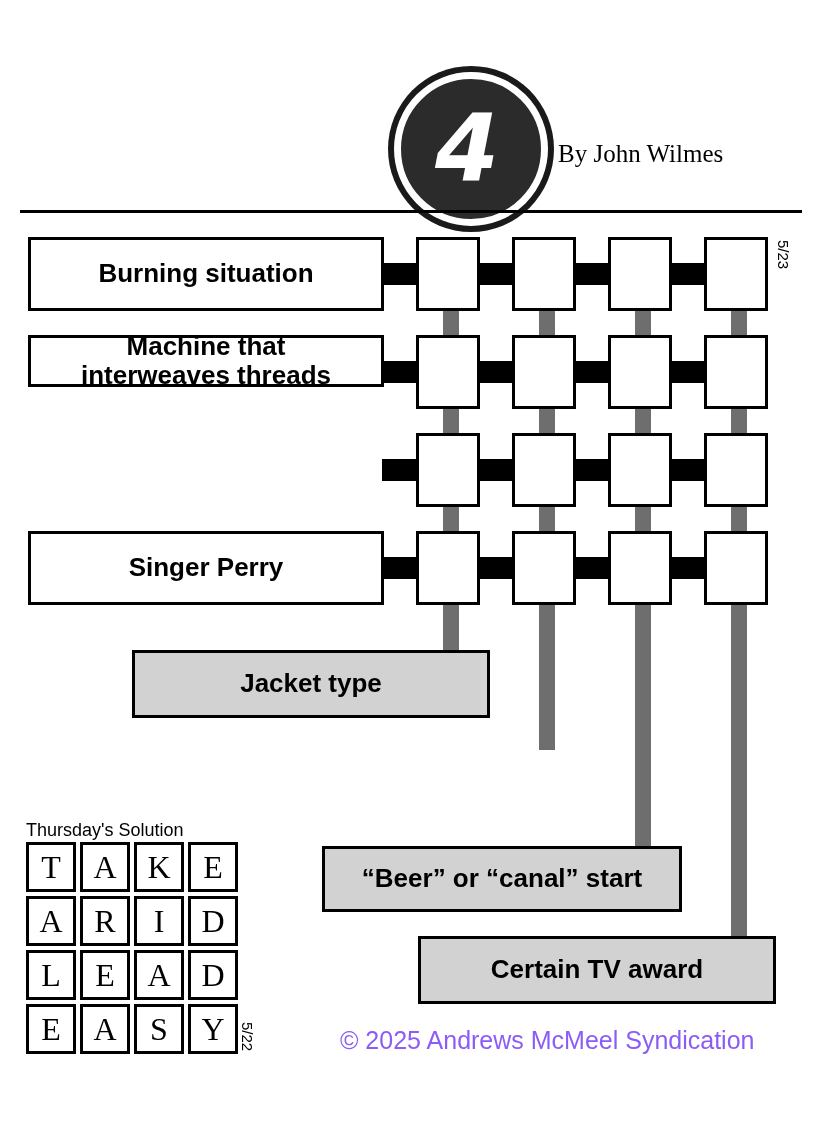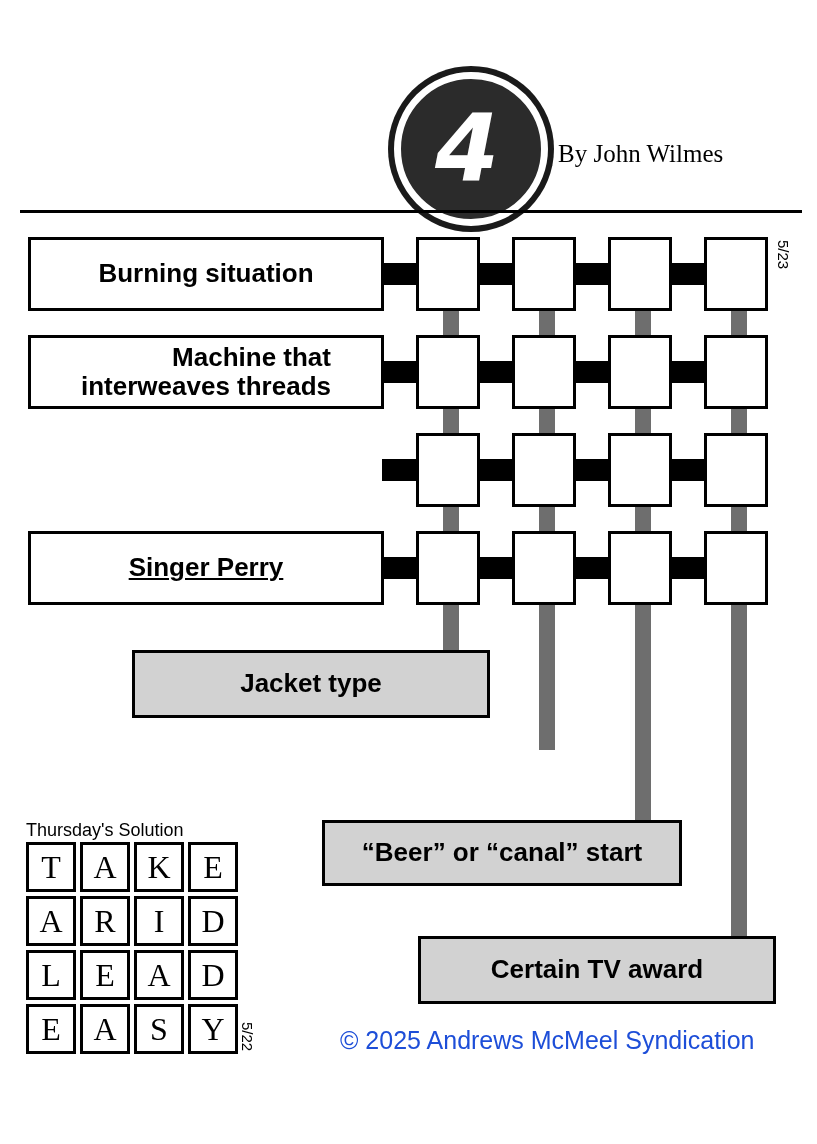--- a/index.html
+++ b/index.html
@@ -179,21 +179,21 @@
     font-size: 32px;
     color: #000000;
     background: #ffffff;
   }
 
   .copyright {
     position: absolute;
     left: 340px;
     top: 1026px;
     font-size: 25px;
-    color: #1d4ed8;
+    color: #8b5cf6;
   }
 </style>
 </head>
 <body>
 
 <div class="header">
   <div class="logo-wrap">
     <div class="logo-circle">
       <div class="logo-four">4</div>
     </div>
@@ -246,36 +246,36 @@
 
   <div class="cell" style="left:416px; top:531px; width:64px; height:74px;"></div>
   <div class="cell" style="left:512px; top:531px; width:64px; height:74px;"></div>
   <div class="cell" style="left:608px; top:531px; width:64px; height:74px;"></div>
   <div class="cell" style="left:704px; top:531px; width:64px; height:74px;"></div>
 
   <div class="clue-box" style="left:28px; top:237px; width:356px; height:74px;">
     <span>Burning situation</span>
   </div>
 
-  <div class="clue-box" style="left:28px; top:335px; width:356px; height:74px;text-align:right;">
+  <div class="clue-box" style="left:28px; top:335px; width:356px; height:52px;">
     <span style="white-space:pre-line;">Machine that
 interweaves threads</span>
   </div>
 
 
-  <div class="clue-box" style="left:28px; top:531px; width:356px; height:74px;text-decoration:underline;">
+  <div class="clue-box" style="left:28px; top:531px; width:356px; height:74px;">
     <span>Singer Perry</span>
   </div>
 
   <div class="clue-box shaded" style="left:132px; top:650px; width:358px; height:68px;">
     <span>Jacket type</span>
   </div>
 
 
-  <div class="clue-box shaded" style="left:322px; top:820px; width:360px; height:66px;text-align:center;">
+  <div class="clue-box shaded" style="left:322px; top:846px; width:360px; height:66px;text-align:center;">
     <span>“Beer” or “canal” start</span>
   </div>
 
   <div class="clue-box shaded" style="left:418px; top:936px; width:358px; height:68px;">
     <span>Certain TV award</span>
   </div>
 
   <div class="datestamp" style="left:792px; top:240px;">5/23</div>
 </div>
 

